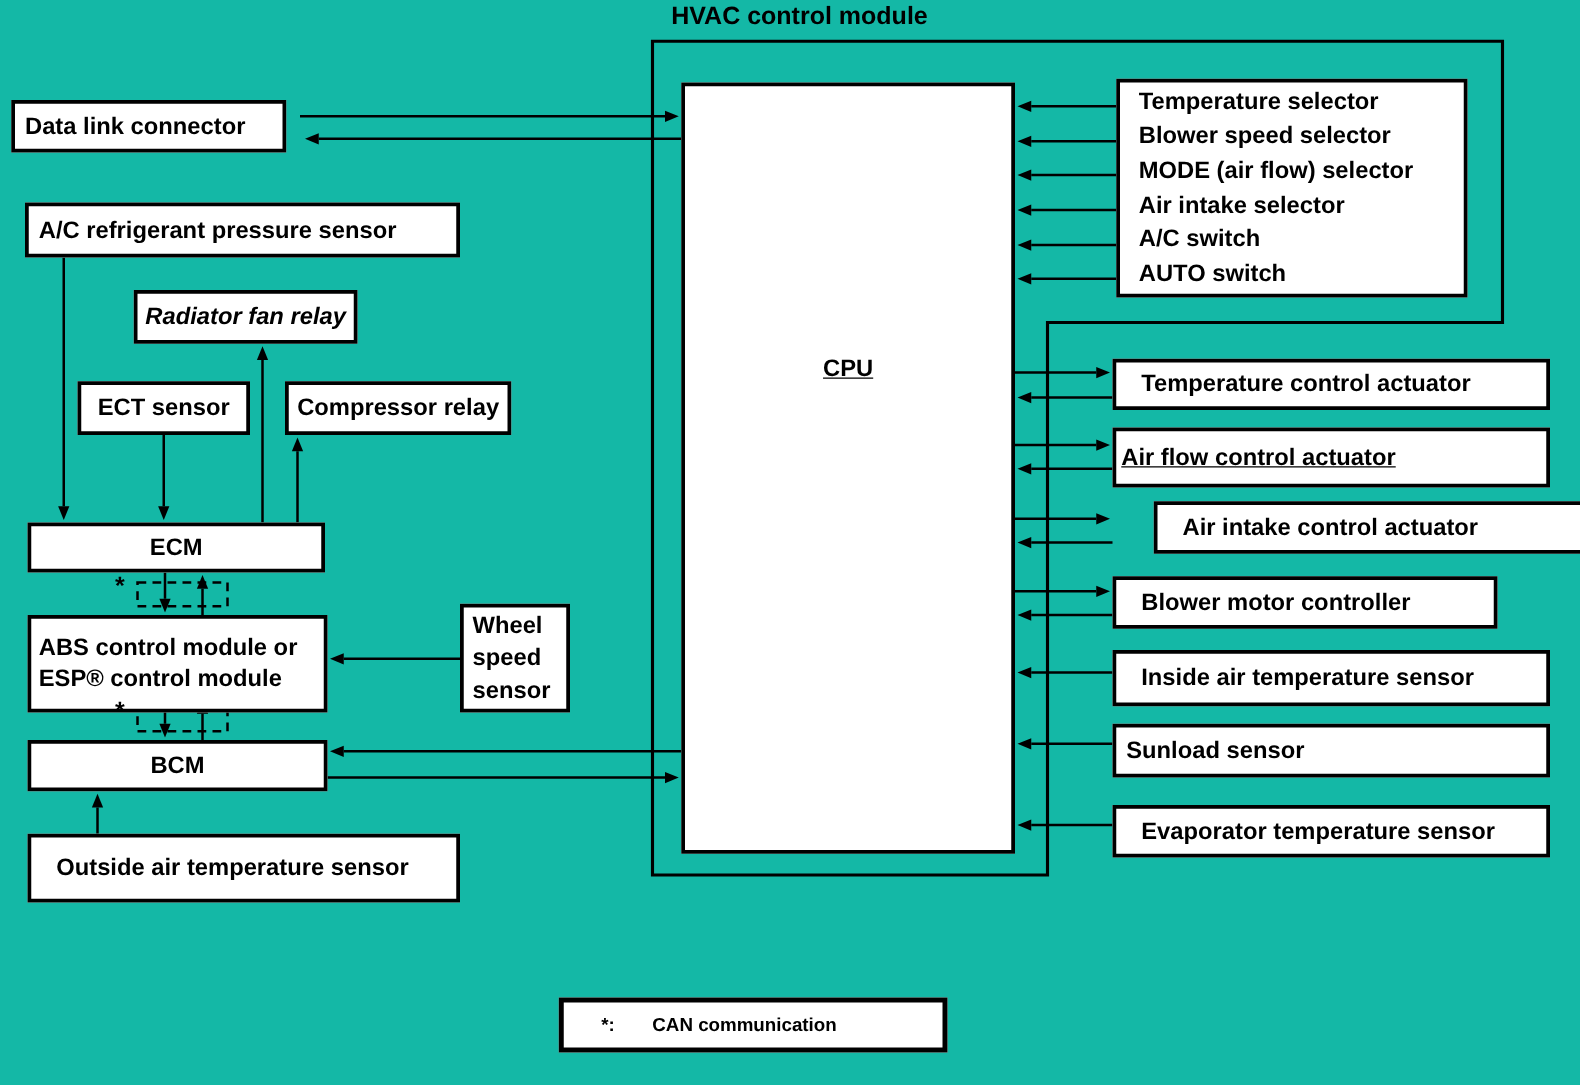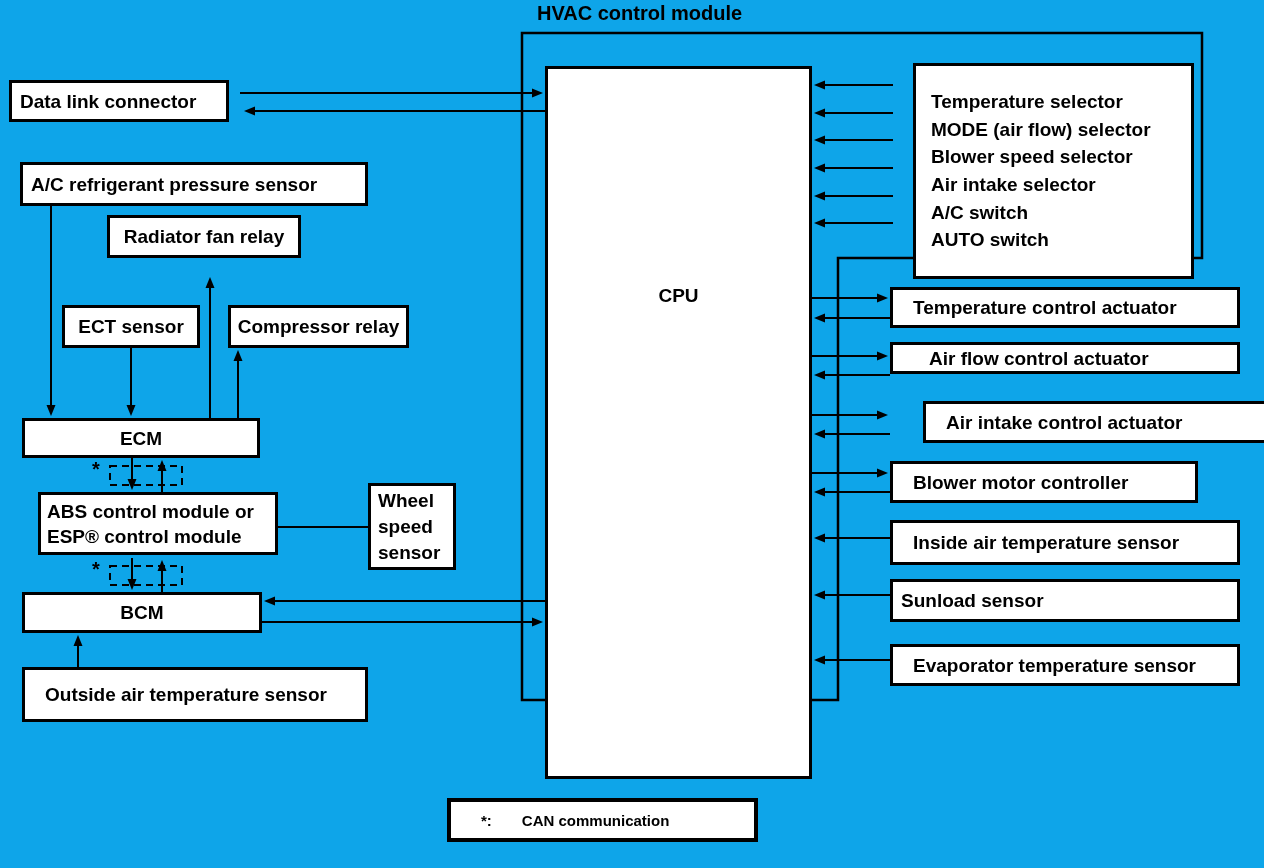--- a/index.html
+++ b/index.html
@@ -1,37 +1,37 @@
 <!DOCTYPE html>
 <html><head>
 <meta charset="utf-8">
 <style>
   html,body { margin:0; padding:0; background:#ffffff; }
   #stage {
-    position:relative; width:1264px; height:868px; background:#0ea5e9;
+    position:relative; width:1264px; height:868px; background:#14b8a6;
     font-family:"Liberation Sans", sans-serif; color:#000;
     overflow:hidden;
   }
   #wires { position:absolute; left:0; top:0; width:1264px; height:868px; }
   .node {
     position:absolute; box-sizing:border-box; background:#ffffff;
     border:3px solid #000; display:flex; flex-direction:column;
     justify-content:center; font-weight:bold; font-size:19px; line-height:21px;
   }
   .node.center { align-items:center; text-align:center; }
   .node.left  { align-items:flex-start; text-align:left; }
   .node span { display:block; white-space:nowrap; }
   #title {
     position:absolute; left:537px; top:2px; font-weight:bold; font-size:20px;
     white-space:nowrap;
   }
   #cpu-box {
-    position:absolute; left:545px; top:66px; width:267px; height:713px;
+    position:absolute; left:545px; top:66px; width:267px; height:617px;
     box-sizing:border-box; border:3.5px solid #000; background:#ffffff;
-    display:flex; justify-content:center; align-items:flex-start;
+    display:flex; justify-content:center; align-items:flex-start;text-decoration:underline;
   }
   #cpu-box span { margin-top:216px; font-weight:bold; font-size:19px; }
   #legend-box {
     position:absolute; left:447px; top:798px; width:311px; height:44px;
     box-sizing:border-box; border:4px solid #000; background:#ffffff;
     display:flex; align-items:center; font-weight:bold; font-size:15px;
   }
   #legend-box .sym { margin-left:30px; }
   #legend-box .txt { margin-left:30px; }
   .can-mark {
@@ -178,59 +178,59 @@
     <span>CPU</span>
   </div>
 
   <div id="nodes-layer">
       <div class="node left" style="left: 9px; top: 80px; width: 220px; height: 42px; padding-left: 8px;">
         <span>Data link connector</span>
       </div>
       <div class="node left" style="left: 20px; top: 162px; width: 348px; height: 44px; padding-left: 8px;">
         <span>A/C refrigerant pressure sensor</span>
       </div>
-      <div class="node center" style="left: 107px; top: 215px; width: 194px; height: 43px;">
+      <div class="node center" style="left: 107px; top: 232px; width: 179px; height: 43px; font-style: italic;">
         <span>Radiator fan relay</span>
       </div>
       <div class="node center" style="left: 62px; top: 305px; width: 138px; height: 43px;">
         <span>ECT sensor</span>
       </div>
       <div class="node center" style="left: 228px; top: 305px; width: 181px; height: 43px;">
         <span>Compressor relay</span>
       </div>
       <div class="node center" style="left: 22px; top: 418px; width: 238px; height: 40px;">
         <span>ECM</span>
       </div>
-      <div class="node left" style="left: 22px; top: 492px; width: 240px; height: 63px; padding-left: 6px; margin-left: 16px;">
+      <div class="node left" style="left: 22px; top: 492px; width: 240px; height: 78px; padding-left: 6px;">
         <span style="line-height: 25px;">ABS control module or</span>
         <span style="line-height: 25px;">ESP® control module</span>
       </div>
       <div class="node left" style="left: 368px; top: 483px; width: 88px; height: 87px; padding-left: 7px;">
         <span style="line-height: 26px;">Wheel</span>
         <span style="line-height: 26px;">speed</span>
         <span style="line-height: 26px;">sensor</span>
       </div>
       <div class="node center" style="left: 22px; top: 592px; width: 240px; height: 41px;">
         <span>BCM</span>
       </div>
       <div class="node left" style="left: 22px; top: 667px; width: 346px; height: 55px; padding-left: 20px;">
         <span>Outside air temperature sensor</span>
       </div>
-      <div class="node left" style="left: 893px; top: 63px; width: 281px; height: 216px; padding-left: 15px; margin-left: 20px;">
+      <div class="node left" style="left: 893px; top: 63px; width: 281px; height: 175px; padding-left: 15px;">
         <span style="line-height: 27.6px;">Temperature selector</span>
+        <span style="line-height: 27.6px;">Blower speed selector</span>
         <span style="line-height: 27.6px;">MODE (air flow) selector</span>
-        <span style="line-height: 27.6px;">Blower speed selector</span>
         <span style="line-height: 27.6px;">Air intake selector</span>
         <span style="line-height: 27.6px;">A/C switch</span>
         <span style="line-height: 27.6px;">AUTO switch</span>
       </div>
       <div class="node left" style="left: 890px; top: 287px; width: 350px; height: 41px; padding-left: 20px;">
         <span>Temperature control actuator</span>
       </div>
-      <div class="node left" style="left: 890px; top: 342px; width: 350px; height: 32px; padding-left: 36px;">
+      <div class="node left" style="left: 890px; top: 342px; width: 350px; height: 48px; padding-left: 4px; text-decoration: underline;">
         <span>Air flow control actuator</span>
       </div>
       <div class="node left" style="left: 890px; top: 401px; width: 350px; height: 42px; padding-left: 20px; margin-left: 33px;">
         <span>Air intake control actuator</span>
       </div>
       <div class="node left" style="left: 890px; top: 461px; width: 308px; height: 42px; padding-left: 20px;">
         <span>Blower motor controller</span>
       </div>
       <div class="node left" style="left: 890px; top: 520px; width: 350px; height: 45px; padding-left: 20px;">
         <span>Inside air temperature sensor</span>

